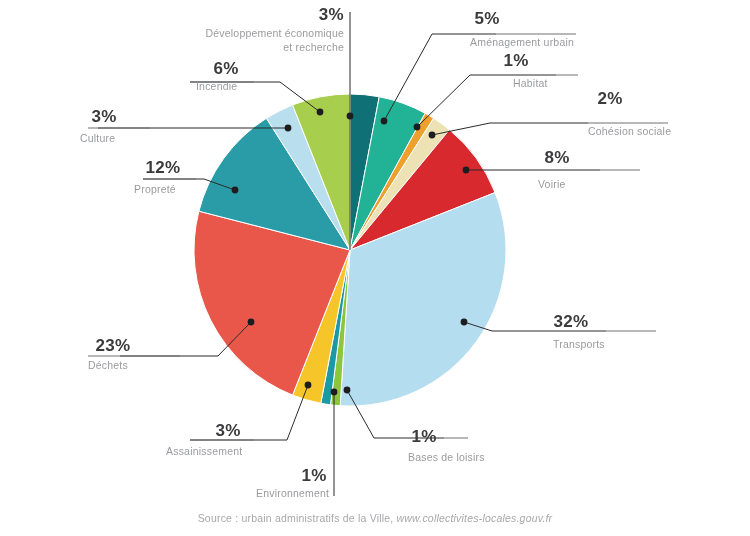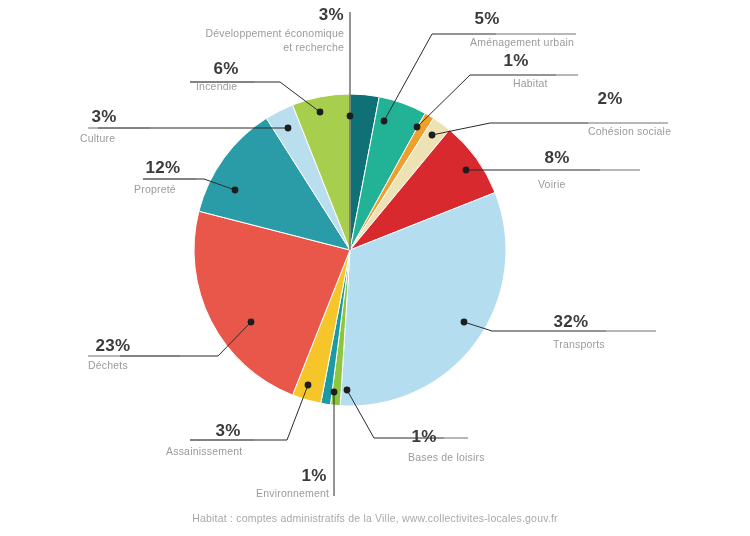--- a/index.html
+++ b/index.html
@@ -57,20 +57,21 @@
     position: absolute;
     left: 0;
     top: 512px;
     width: 750px;
     text-align: center;
     font-size: 10.5px;
     color: #a7a8ab;
     letter-spacing: 0.2px;
   }
   .source-note .url {
+    font-style: italic;
   }
 </style>
 </head>
 <body>
 
 <div id="stage">
 
   <svg class="chart-svg" viewBox="0 0 750 536">
 
     <g id="pie-slices">
@@ -194,17 +195,17 @@
 
     <g>
       <text class="pct" x="226" y="74" text-anchor="middle">6%</text>
       <line class="rule" x1="190" y1="82" x2="254" y2="82"></line>
       <text class="cat" x="196" y="90" text-anchor="start">Incendie</text>
     </g>
 
   </svg>
 
   <div class="source-note">
-    <span>Habitat : comptes administratifs de la Ville,</span>
+    <span>Source : urbain administratifs de la Ville,</span>
     <span class="url">www.collectivites-locales.gouv.fr</span>
   </div>
 
 </div>
 
 </body></html>

